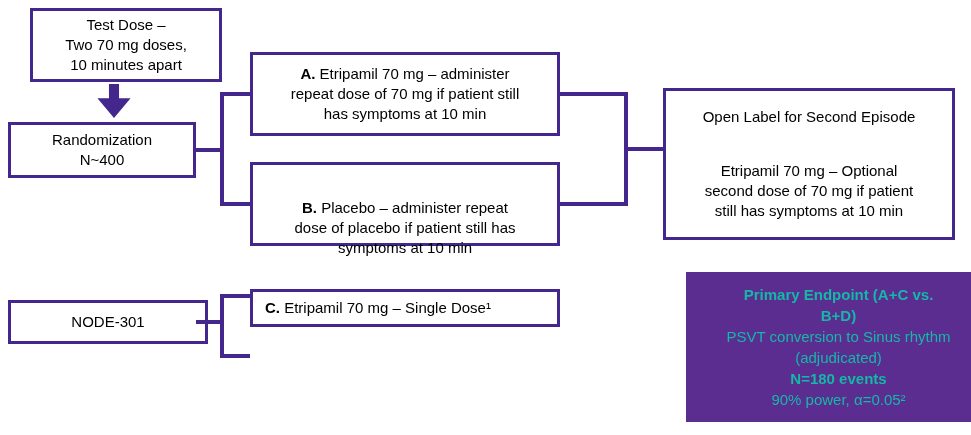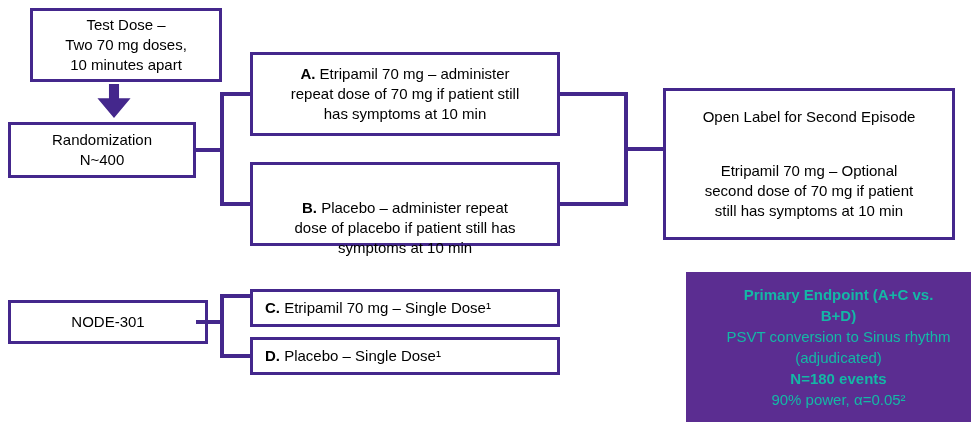--- a/index.html
+++ b/index.html
@@ -122,25 +122,20 @@
       <div>NODE-301</div>
     </div>
   </div>
 
   <div class="box" id="arm-c">
     <div>
       <strong class="strong">C.</strong><span> Etripamil 70 mg – Single Dose¹</span>
     </div>
   </div>
 
-  <div class="box" id="arm-d">
-    <div>
-      <strong class="strong">D.</strong><span> Placebo – Single Dose¹</span>
-    </div>
-  </div>
 
   <div class="box" id="endpoint">
     <div class="inner">
       <div class="strong">Primary Endpoint (A+C vs. B+D)</div>
       <div>PSVT conversion to Sinus rhythm (adjudicated)</div>
       <div class="strong">N=180 events</div>
       <div>90% power, α=0.05²</div>
     </div>
   </div>
 

